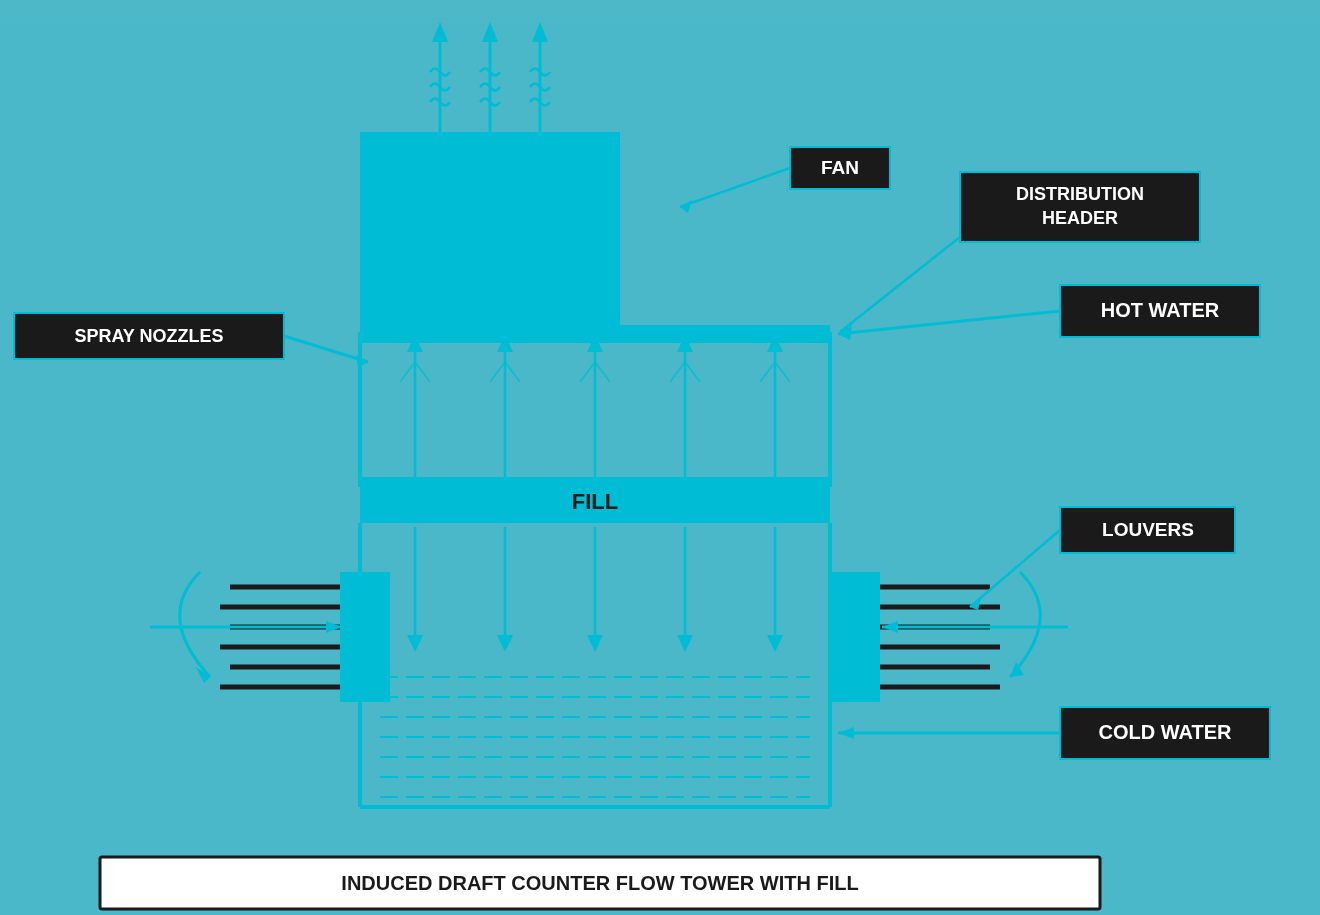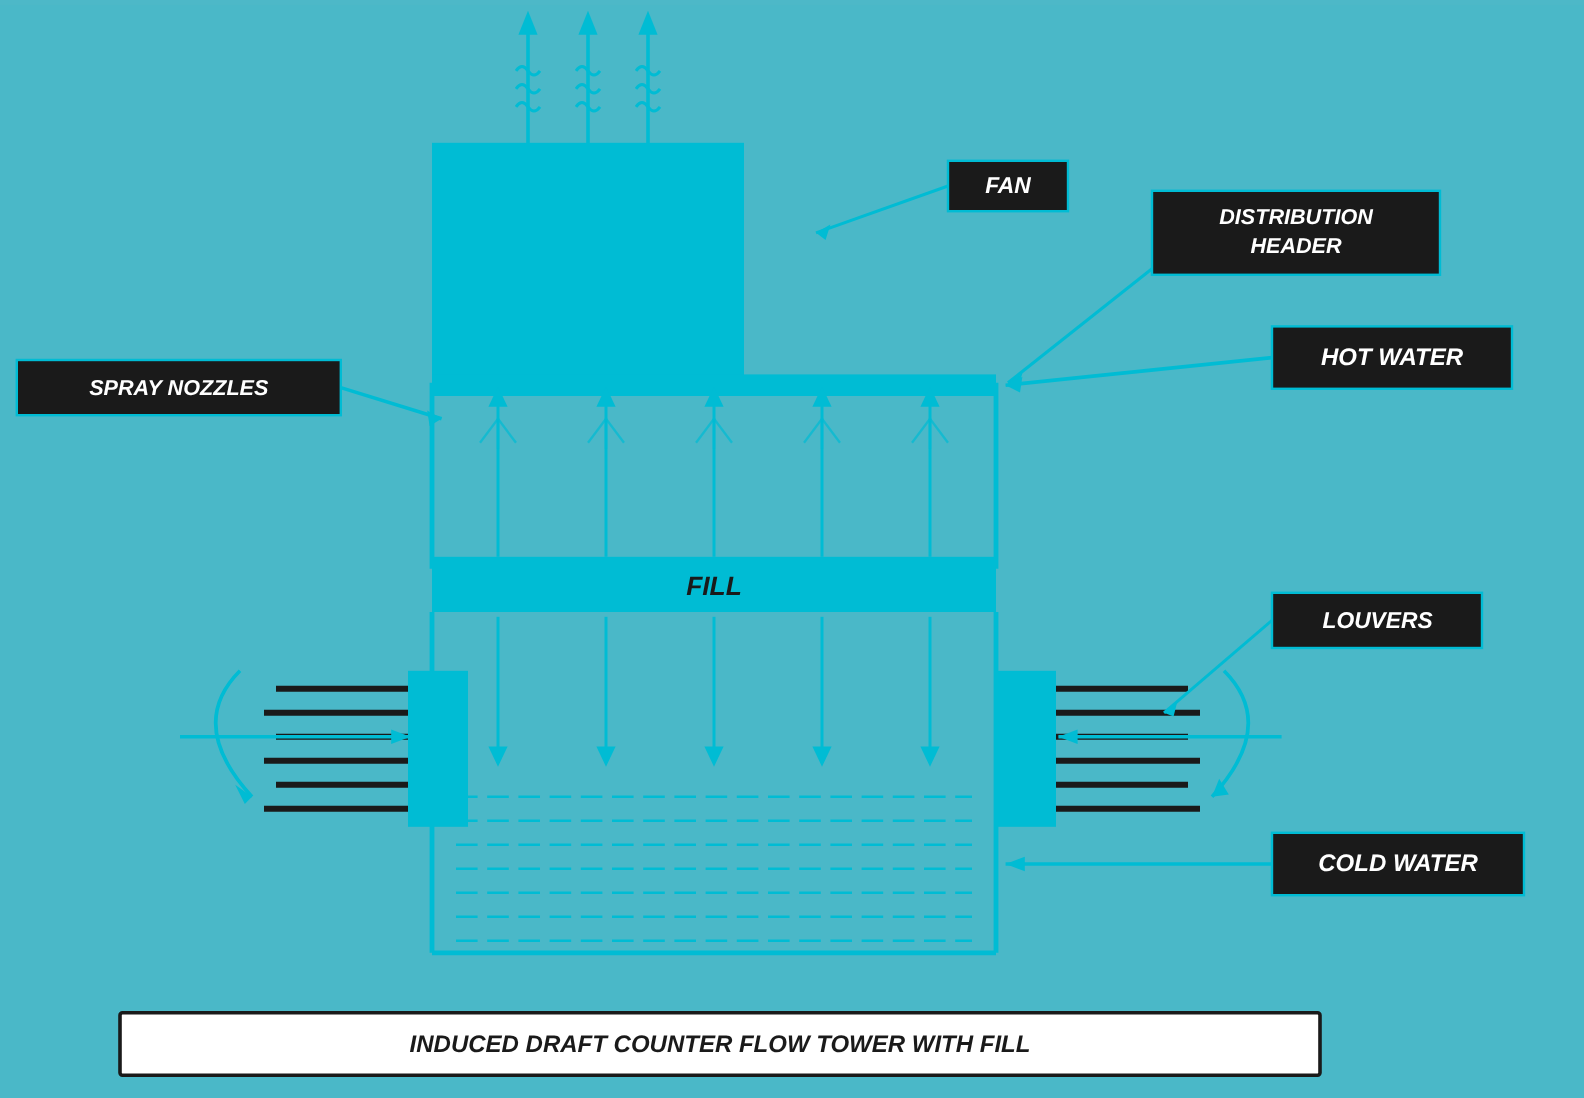--- a/index.html
+++ b/index.html
@@ -6,24 +6,23 @@
     body {
       width: 1320px;
       height: 915px;
       background: #4db8c8;
       font-family: Arial, sans-serif;
       overflow: hidden;
       position: relative;
     }
     .diagram-container {
       position: absolute;
-      top: 4px; left: 0;
+      top: 17px; left: 0;
       width: 1320px;
       height: 681px;
-      font-style: italic;
     }
     svg {
       width: 1320px;
       height: 915px;
     }
   </style>
 </head>
 <body>
 
 <div class="diagram-container">

